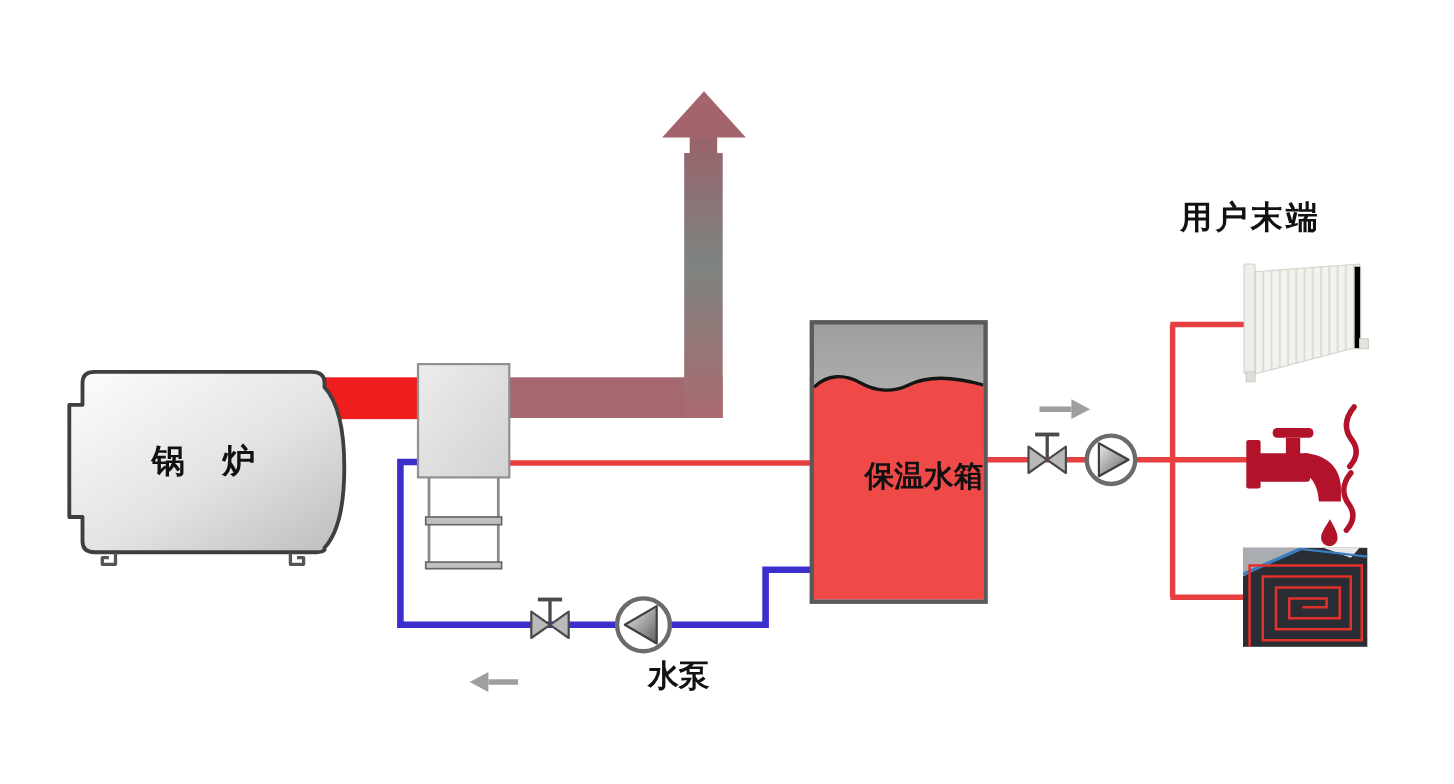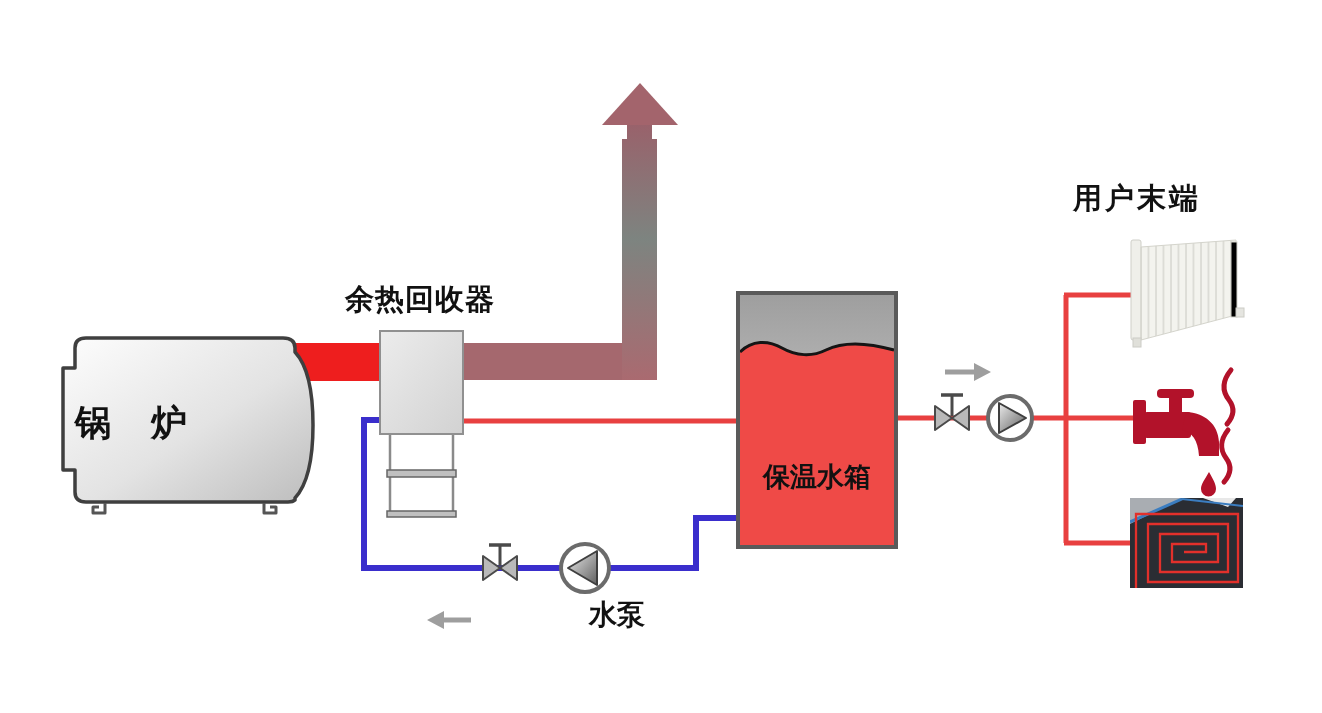--- a/index.html
+++ b/index.html
@@ -6,22 +6,22 @@
   .canvas{
     position:relative;width:1322px;height:713px;background:#ffffff;overflow:hidden;
     font-family:"Liberation Sans","DejaVu Sans",sans-serif;
   }
   .canvas svg{position:absolute;left:0;top:0;}
   .lbl{
     position:absolute;color:#111;font-weight:bold;line-height:1.1;
     white-space:nowrap;
   }
   .lbl-heat{left:345px;top:284px;font-size:29px;letter-spacing:1px;}
-  .lbl-boiler{left:75px;top:403px;width:222px;text-align:left;font-size:36px;letter-spacing:2px;}
-  .lbl-tank{left:740px;top:419px;width:154px;text-align:center;font-size:27px;margin-top:44px;}
+  .lbl-boiler{left:75px;top:403px;width:222px;text-align:center;font-size:30px;letter-spacing:2px;font-family:Liberation Serif, serif;}
+  .lbl-tank{left:740px;top:419px;width:154px;text-align:right;font-size:27px;}
   .lbl-pump{left:535px;top:600px;width:110px;text-align:right;font-size:28px;}
   .lbl-user{left:1073px;top:183px;font-size:29px;letter-spacing:3px;}
 </style>
 </head>
 <body>
 
 <div class="canvas">
 <svg width="1322" height="713" viewBox="0 0 1322 713">
   <defs>
     <linearGradient id="boilerGrad" x1="0" y1="0" x2="1" y2="1">
@@ -147,18 +147,17 @@
     <g clip-path="url(#floorClip)">
       <polygon points="1130,498 1182,498 1130,524" fill="#a9adb2"></polygon>
       <polygon points="1203,498 1236,498 1228,507" fill="#e8e8e8"></polygon>
       <line x1="1130" y1="522" x2="1182" y2="499" stroke="#3b7dc0" stroke-width="3"></line>
       <line x1="1182" y1="499" x2="1243" y2="506" stroke="#3b7dc0" stroke-width="2"></line>
       <path d="M 1136,588 L 1136,514 L 1238,514 L 1238,582 L 1148,582 L 1148,524 L 1228,524 L 1228,572 L 1160,572 L 1160,534 L 1218,534 L 1218,562 L 1172,562 L 1172,544 L 1206,544 L 1206,552 L 1184,552" fill="none" stroke="#e2302b" stroke-width="2.3"></path>
     </g>
   </g>
 </svg>
 
-  <div class="lbl lbl-heat">余热回收器</div>
   <div class="lbl lbl-boiler">锅　炉</div>
   <div class="lbl lbl-tank">保温水箱</div>
   <div class="lbl lbl-pump">水泵</div>
   <div class="lbl lbl-user">用户末端</div>
 </div>
 
 </body></html>

